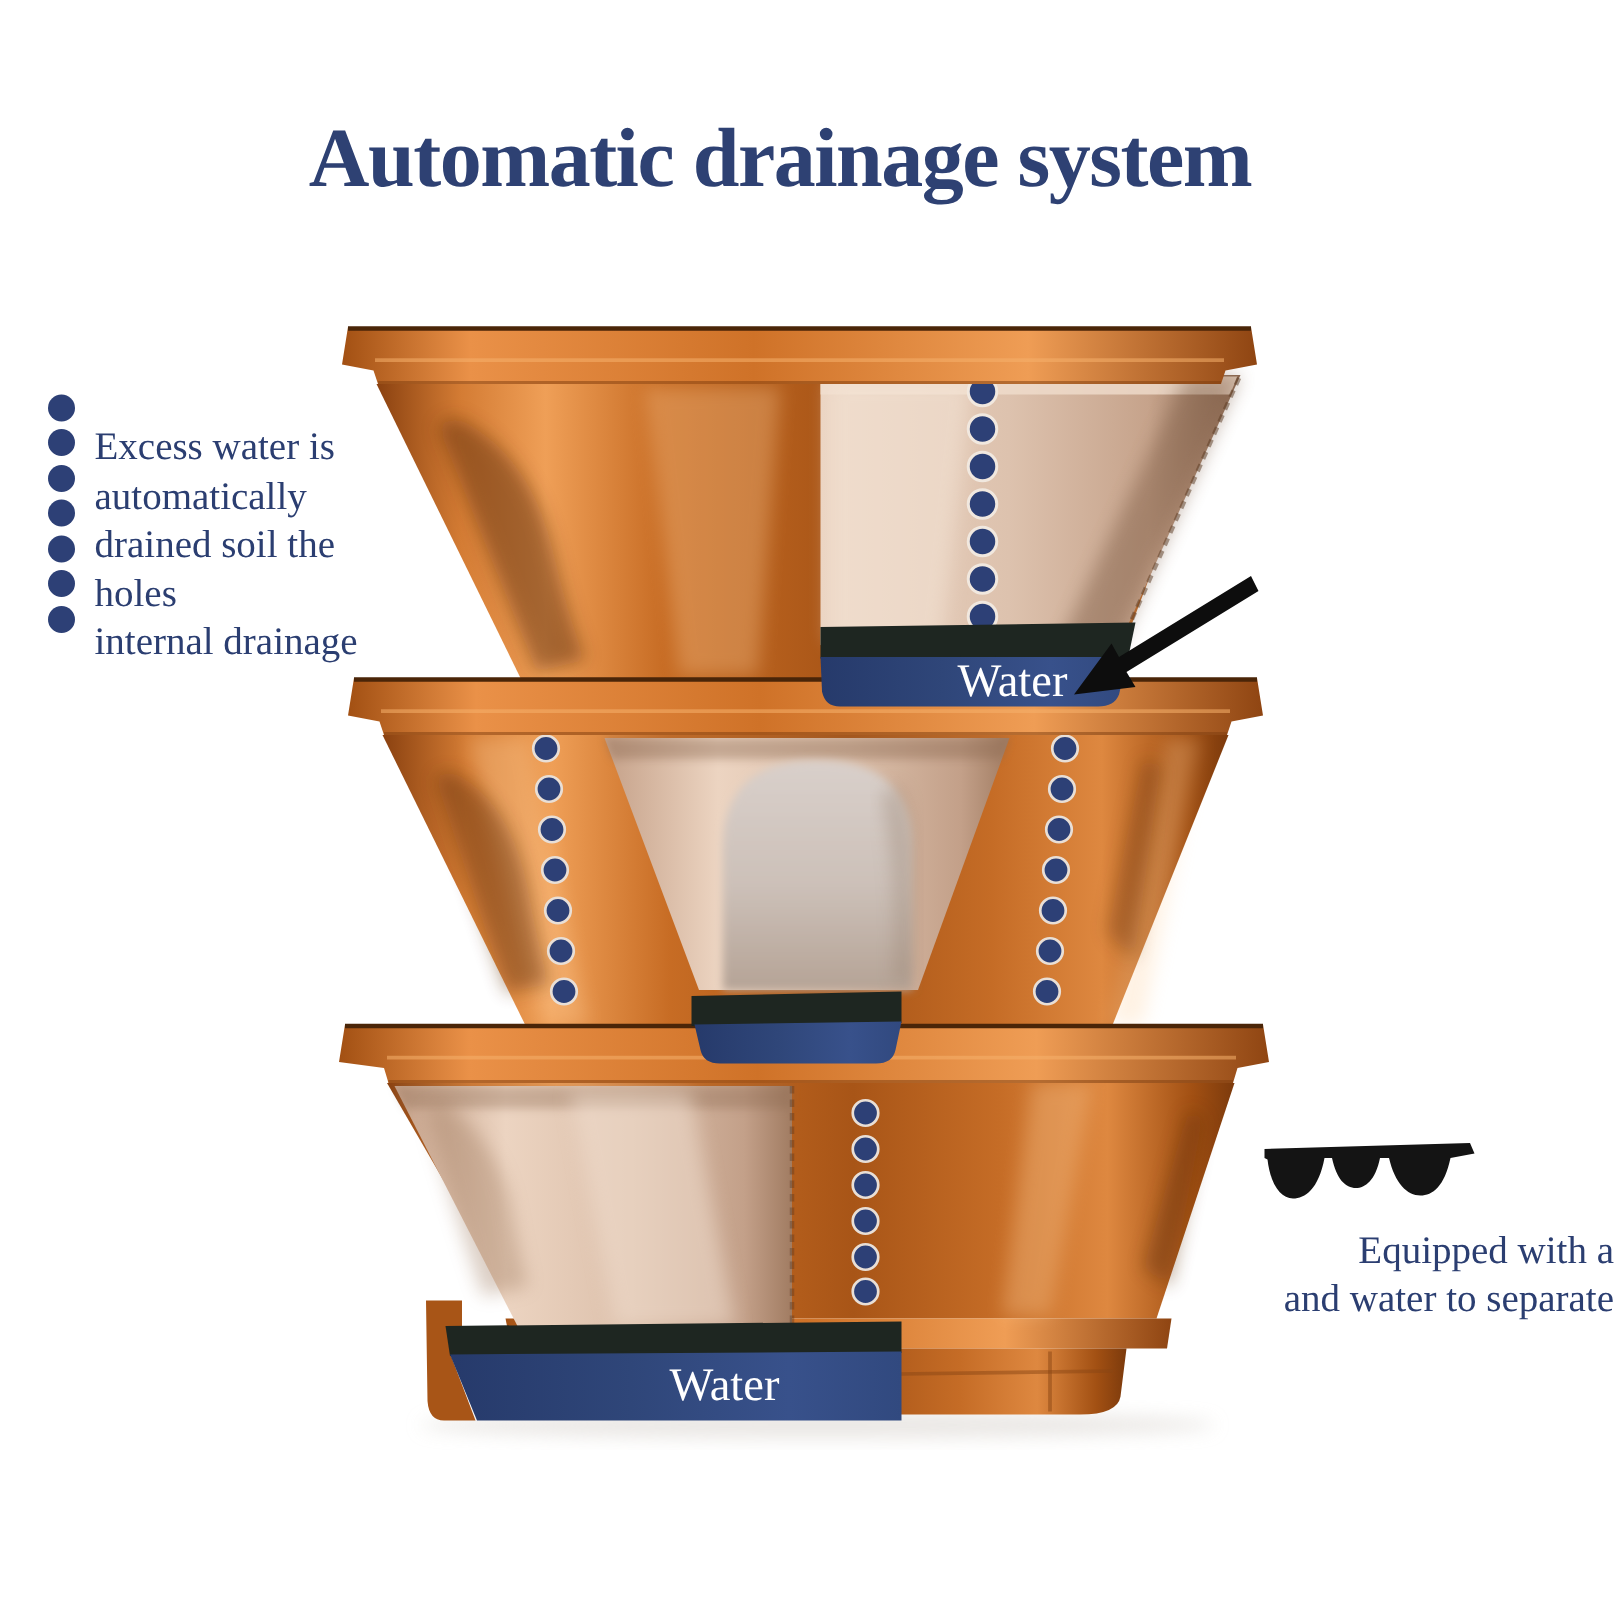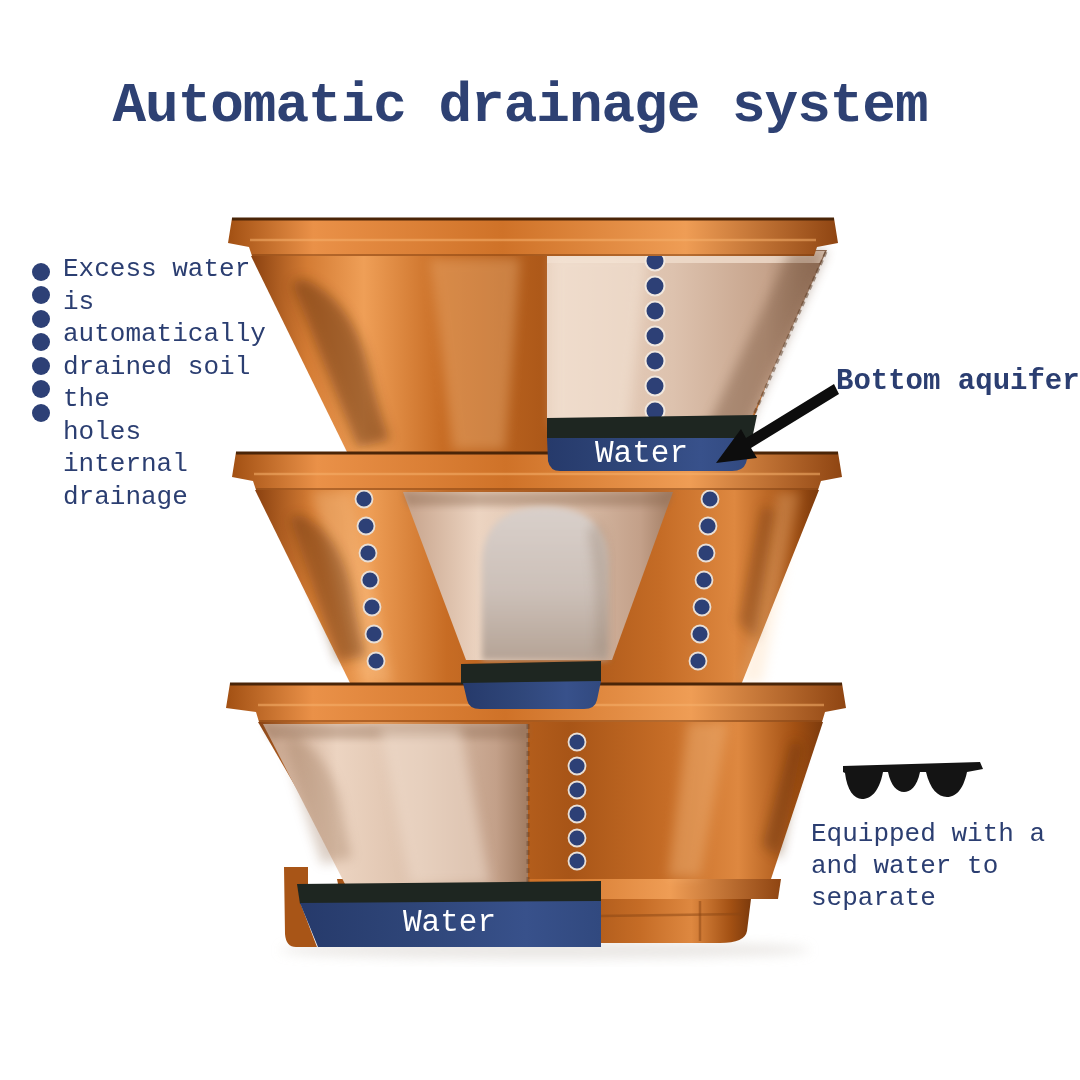--- a/index.html
+++ b/index.html
@@ -1,27 +1,27 @@
 <!DOCTYPE html>
 <html><head>
 <meta charset="utf-8">
 <style>
   html,body{margin:0;padding:0;background:#ffffff;}
   #stage{position:relative;width:1080px;height:996px;background:#ffffff;overflow:hidden;
-         font-family:Liberation Mono, monospace;}
+         font-family:Liberation Serif, serif;}
   #diagram-svg{position:absolute;left:0;top:0;}
   .txt{position:absolute;color:#2b3e71;}
   #page-title{left:520px;top:74px;transform:translateX(-50%);white-space:nowrap;
               font-size:56px;font-weight:700;letter-spacing:-1px;color:#2e4173;}
   .note{font-size:26px;line-height:32.5px;font-weight:400;}
-  #left-note{left:63px;top:253px;width:230px;}
-  #right-note{left:811px;top:818px;width:265px;line-height:32px;}
+  #left-note{left:63px;top:282px;width:230px;}
+  #right-note{left:811px;top:818px;width:265px;line-height:32px;text-align:right;}
   #aquifer-label{left:836px;top:365px;font-size:29px;font-weight:700;white-space:nowrap;}
   .water-label{position:absolute;color:#ffffff;font-size:31px;font-weight:400;
-               width:160px;text-align:left;}
+               width:160px;text-align:center;}
   #water-label-top{left:595px;top:436px;}
   #water-label-bottom{left:403px;top:905px;}
 </style>
 </head>
 <body>
 
 <div id="stage">
 
 <svg id="diagram-svg" width="1080" height="1080" viewBox="0 0 1080 1080">
   <defs>
@@ -216,21 +216,20 @@
 <div id="page-title" class="txt">Automatic drainage system</div>
 
 <div id="left-note" class="txt note">
   <div>Excess water is</div>
   <div>automatically</div>
   <div>drained soil the</div>
   <div>holes</div>
   <div>internal drainage</div>
 </div>
 
-<div id="aquifer-label" class="txt">Bottom aquifer</div>
 
 <div id="right-note" class="txt note">
   <div>Equipped with a</div>
   <div>and water to separate</div>
 </div>
 
 <div id="water-label-top" class="water-label">Water</div>
 <div id="water-label-bottom" class="water-label">Water</div>
 
 </div>

